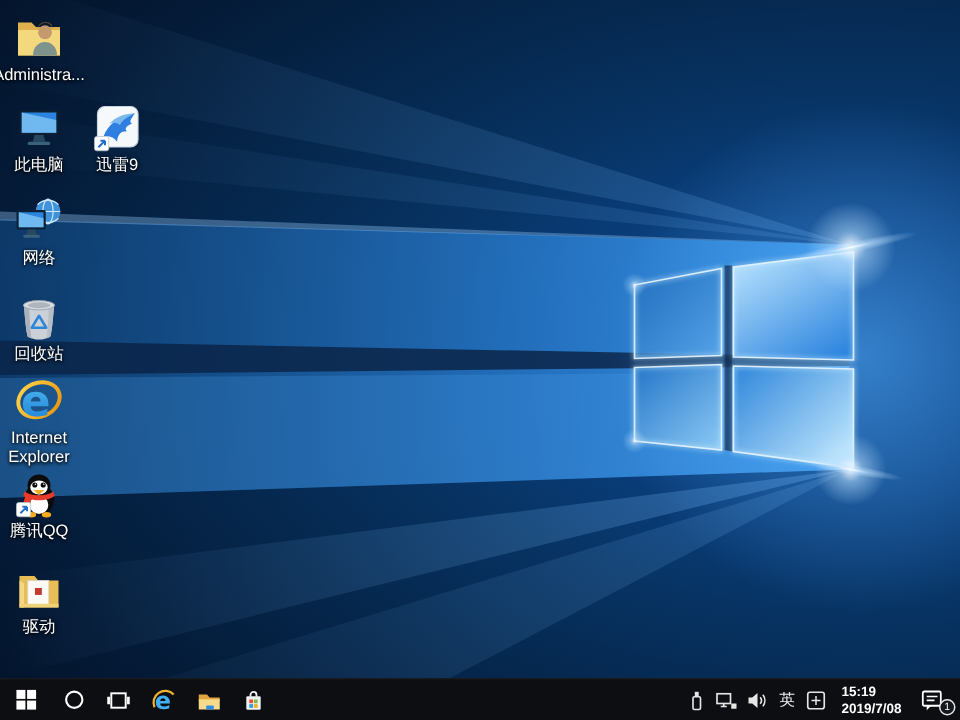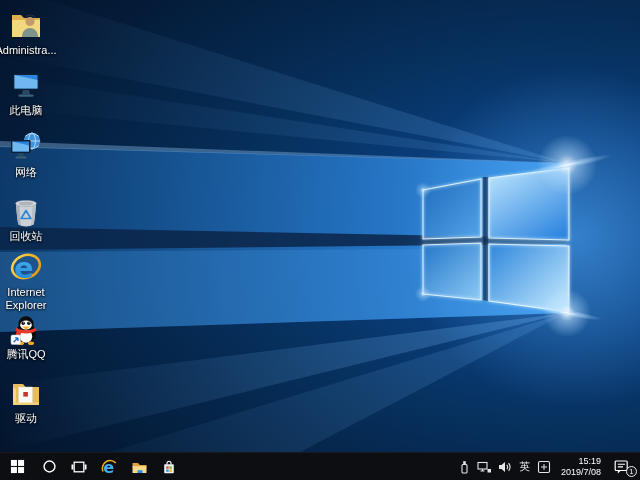--- a/index.html
+++ b/index.html
@@ -26,22 +26,22 @@
     background:#0c0e12;border-top:1px solid rgba(255,255,255,.05);
     box-sizing:border-box;display:flex;align-items:center;
     justify-content:space-between;z-index:5;}
   .tb-left{display:flex;align-items:center;height:100%;}
   .tb-btn{width:30px;height:100%;display:flex;align-items:center;
     justify-content:center;}
   .tb-right{display:flex;align-items:center;height:100%;padding-right:4px;}
   .tray-btn{height:100%;display:flex;align-items:center;justify-content:center;
     padding:0 3px;position:relative;}
   .lang{color:#ececec;font-size:10.5px;padding:0 4px;}
-  .clock{color:#fff;font-size:9px;line-height:10.5px;text-align:right;
-    padding:0 7px;white-space:nowrap;}
+  .clock{color:#fff;font-size:9px;line-height:10.5px;text-align:left;
+    padding:0 7px;white-space:nowrap;font-weight:bold;}
   .ac-badge{position:absolute;right:-1px;bottom:3px;width:11px;height:11px;
     border-radius:50%;background:#15181f;border:1px solid #e8e8e8;color:#fff;
     font-size:7px;line-height:10px;text-align:center;box-sizing:border-box;}
 </style>
 </head>
 <body>
 
 <div id="screen">
 
   <div class="wallpaper">
@@ -147,20 +147,30 @@
       <svg class="art" viewBox="0 0 34 34">
         <rect x="4" y="5.5" width="26" height="16.5" rx="1.5" fill="#0d2033"></rect>
         <rect x="5.5" y="7" width="23" height="13.5" fill="#2b85e0"></rect>
         <path d="M5.5 7 l23 5 v8.5 h-23 z" fill="#7cc2f2" opacity="0.85"></path>
         <path d="M14 22 h6 l1.2 4.5 h-8.4 z" fill="#27485f"></path>
         <rect x="9.5" y="26.5" width="15" height="2.2" rx="1" fill="#3a617c"></rect>
       </svg>
       <div class="dlabel">此电脑</div>
     </div>
 
+    <div class="dicon" style="left:44px;top:68px">
+      <svg class="art" viewBox="0 0 34 34">
+        <rect x="4" y="3" width="27" height="27" rx="5" fill="#f5f9fc" stroke="#c9d6df" stroke-width="0.8"></rect>
+        <path d="M8 23 C11 15 17 10.5 29 7.5 C26 11.5 25 13.5 27 14.5 C23 16 22 17.5 23.5 19.5 C19.5 19.5 17.5 21.5 17 26.5 C15 23.5 12 22.5 8 23 Z" fill="#2f7fe0"></path>
+        <path d="M29 7.5 C23 10.5 20 12.5 19 15.5 C17 13.5 14.5 13.5 12 14.5 C16 10 21 8 29 7.5 Z" fill="#7ab8f0"></path>
+        <rect x="2" y="23" width="9.5" height="9.5" rx="1.5" fill="#fff" stroke="#b8c4cc" stroke-width="0.5"></rect>
+        <path d="M4.6 30.2 L9 25.8 M9 25.8 h-3.1 M9 25.8 v3.1" stroke="#1f6fd0" stroke-width="1.3" fill="none"></path>
+      </svg>
+      <div class="dlabel">迅雷9</div>
+    </div>
 
     <div class="dicon" style="left:-8px;top:130px">
       <svg class="art" viewBox="0 0 34 34">
         <circle cx="23" cy="11" r="8.2" fill="#3f93da"></circle>
         <ellipse cx="23" cy="11" rx="3.4" ry="8.2" fill="none" stroke="#cfe7f8" stroke-width="0.8"></ellipse>
         <path d="M14.8 11 h16.4 M16 6.5 a10 10 0 0 1 14 0 M16 15.5 a10 10 0 0 0 14 0" stroke="#cfe7f8" stroke-width="0.8" fill="none"></path>
         <rect x="2" y="10" width="19.5" height="13" rx="1.2" fill="#0d2033"></rect>
         <rect x="3.5" y="11.5" width="16.5" height="10" fill="#2b85e0"></rect>
         <path d="M3.5 11.5 l16.5 4 v6 H3.5 z" fill="#7cc2f2" opacity="0.85"></path>
         <path d="M9.5 23 h5 l1 3.5 h-7 z" fill="#27485f"></path>

